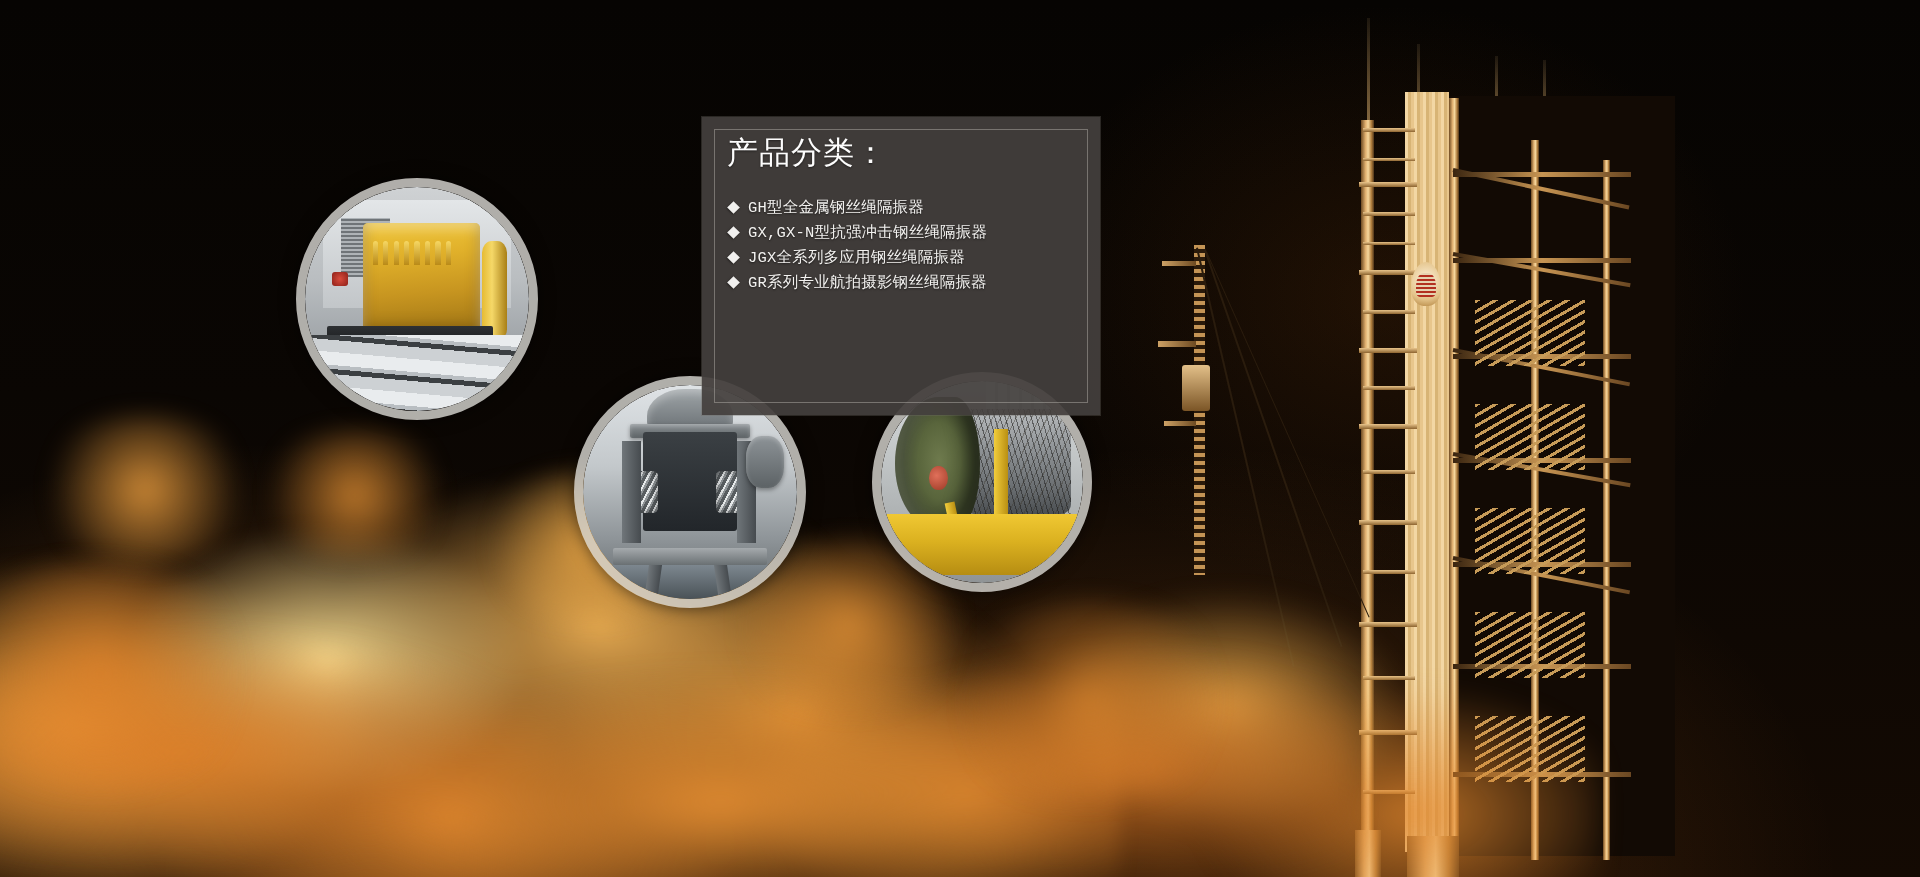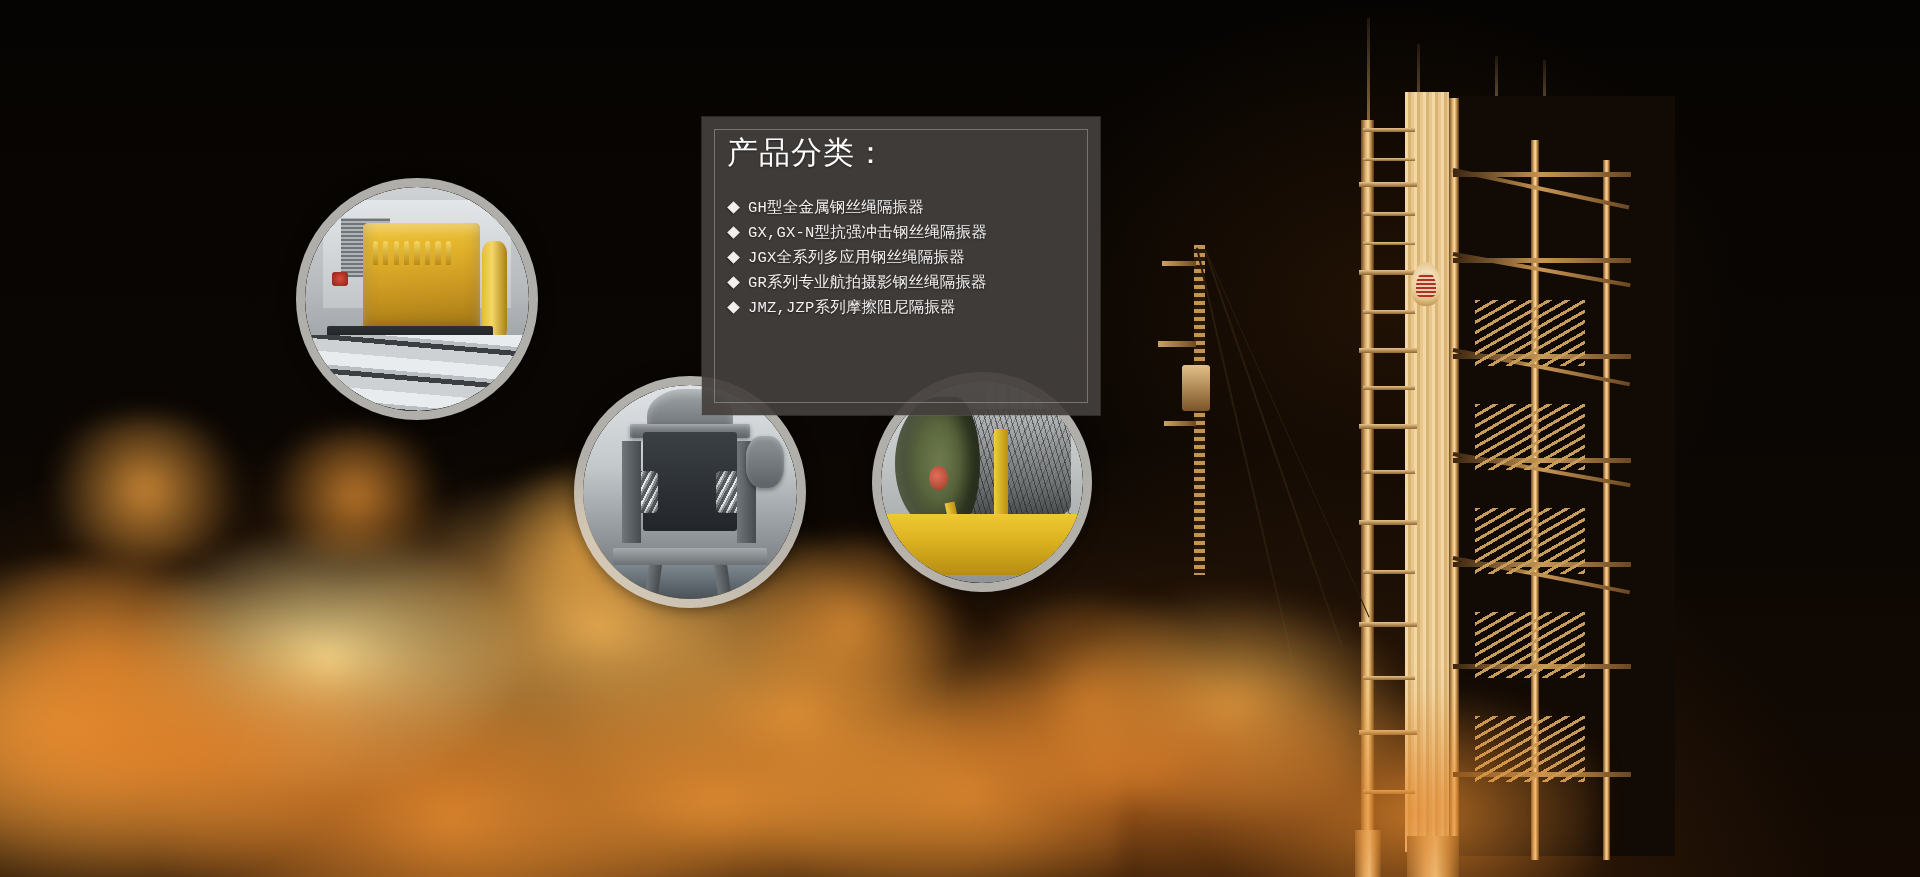--- a/index.html
+++ b/index.html
@@ -489,20 +489,16 @@
         <span class="li-text">GX,GX-N型抗强冲击钢丝绳隔振器</span>
       </li>
       <li>
         <span class="bullet"></span>
         <span class="li-text">JGX全系列多应用钢丝绳隔振器</span>
       </li>
       <li>
         <span class="bullet"></span>
         <span class="li-text">GR系列专业航拍摄影钢丝绳隔振器</span>
       </li>
-      <li>
-        <span class="bullet"></span>
-        <span class="li-text">JMZ,JZP系列摩擦阻尼隔振器</span>
-      </li>
     </ul>
   </div>
 
 </div>
 
 </body></html>

